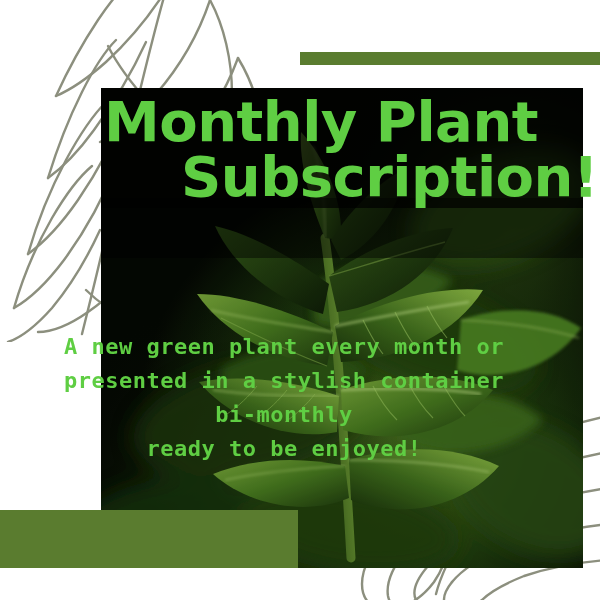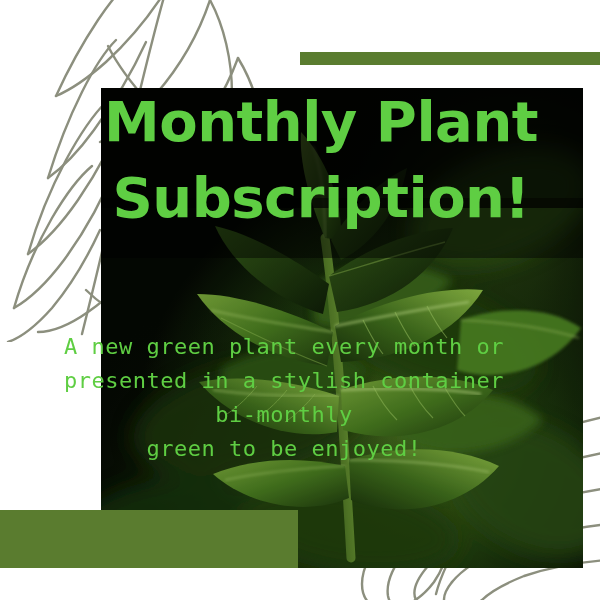--- a/index.html
+++ b/index.html
@@ -81,31 +81,32 @@
     letter-spacing: -0.5px;
     color: #5FCE43;
     padding-left: 44px;
     box-sizing: border-box;
   }
   #headline .hl-line {
     display: block;
     white-space: nowrap;
   }
   #headline-line-2 {
-    margin-top: 21px;
+    margin-top: 0;
+    text-align: right;
   }
 
   #body-copy {
     position: absolute;
     left: 0;
     top: 330px;
     width: 568px;
     text-align: center;
     font-family: "DejaVu Sans Mono", monospace;
-    font-weight: normal;
+    font-weight: bold;
     font-size: 22px;
     line-height: 1.55;
     letter-spacing: 0.5px;
     color: #5FCE43;
     padding: 0 6px;
     box-sizing: border-box;
   }
   #body-copy .bc-line {
     display: block;
     white-space: nowrap;
@@ -294,16 +295,16 @@
 
   <div id="headline">
     <span class="hl-line" id="headline-line-1">Monthly Plant</span>
     <span class="hl-line" id="headline-line-2">Subscription!</span>
   </div>
 
   <div id="body-copy">
     <span class="bc-line">A new green plant every month or</span>
     <span class="bc-line">presented in a stylish container</span>
     <span class="bc-line">bi-monthly</span>
-    <span class="bc-line">green to be enjoyed!</span>
+    <span class="bc-line">ready to be enjoyed!</span>
   </div>
 
 </div>
 
 </body></html>

